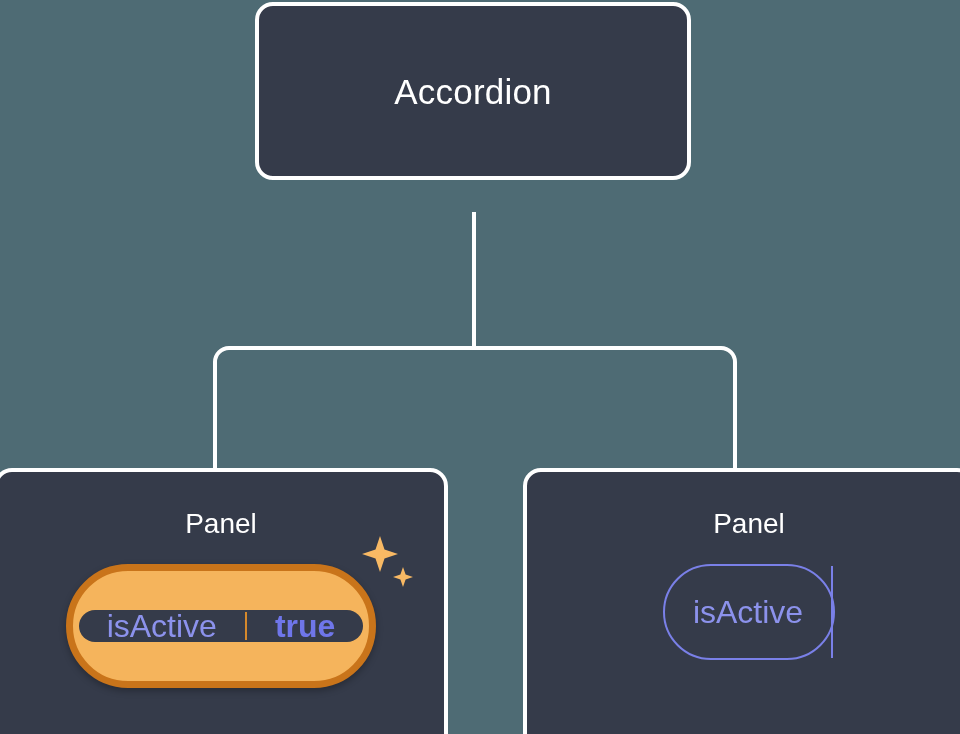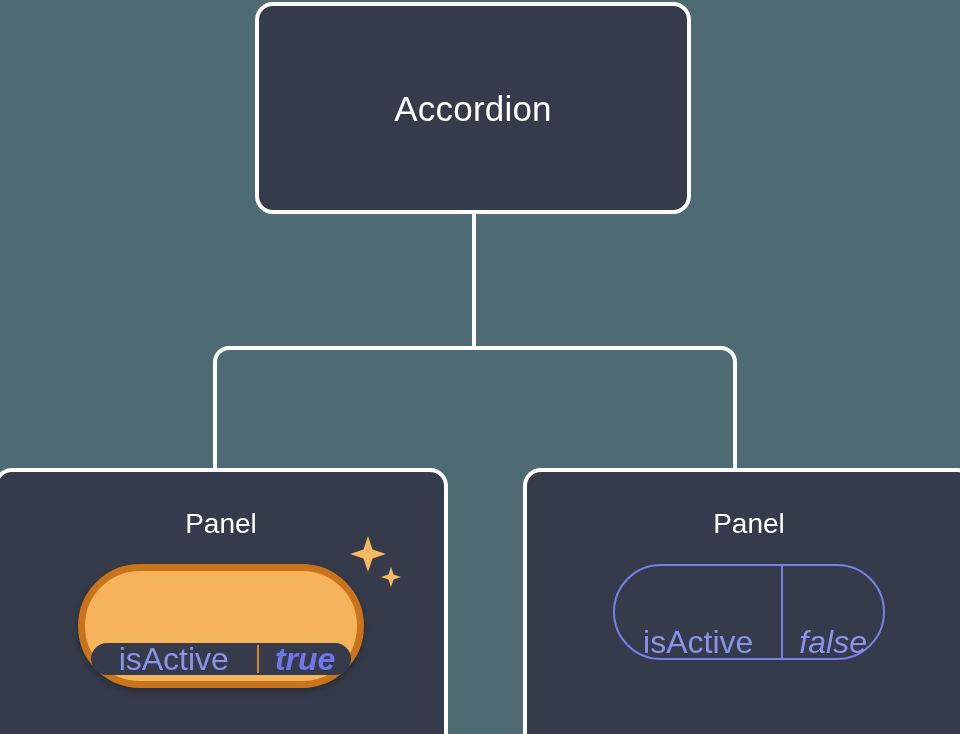--- a/index.html
+++ b/index.html
@@ -39,21 +39,21 @@
     display: flex;
     flex-direction: column;
     align-items: center;
   }
 
   
   .node-root {
     left: 255px;
     top: 2px;
     width: 436px;
-    height: 212px;
+    height: 178px;
     justify-content: center;
   }
   .node-root .node-title {
     font-size: 35px;
     color: #ffffff;
     letter-spacing: 0.2px;
     line-height: 1;
   }
 
   
@@ -80,21 +80,21 @@
   .pill-wrap {
     position: relative;
     margin-top: 26px;
     display: flex;
     align-items: center;
   }
 
   .pill {
     box-sizing: border-box;
     display: flex;
-    align-items: flex-end;
+    align-items: center;
     border-radius: 999px;
     height: 96px;
   }
 
   
   .pill-plain {
     border: 2px solid #7a80e8;
   }
   .pill-plain .pill-key,
   .pill-plain .pill-val {
@@ -138,21 +138,21 @@
   }
 
   .pill-key, .pill-val {
     display: flex;
     align-items: center;
     justify-content: center;
     line-height: 1;
     white-space: nowrap;
   }
   .pill-key { padding: 0 28px; }
-  .pill-val { padding: 0 16px; font-style: italic; }
+  .pill-val { padding: 0 28px; }
 
   .pill-divider {
     flex: 0 0 auto;
     align-self: stretch;
     margin: 2px 0;
   }
   .pill-plain .pill-divider { margin: 0; }
 
   
   .sparkles {
@@ -199,18 +199,17 @@
     </div>
   </div>
 
   <div class="node node-leaf node-leaf-right">
     <div class="node-title">Panel</div>
 
     <div class="pill-wrap">
       <div class="pill pill-plain">
         <div class="pill-key">isActive</div>
         <div class="pill-divider"></div>
-        <div class="pill-val">false</div>
       </div>
     </div>
   </div>
 
 </div>
 
 </body></html>

